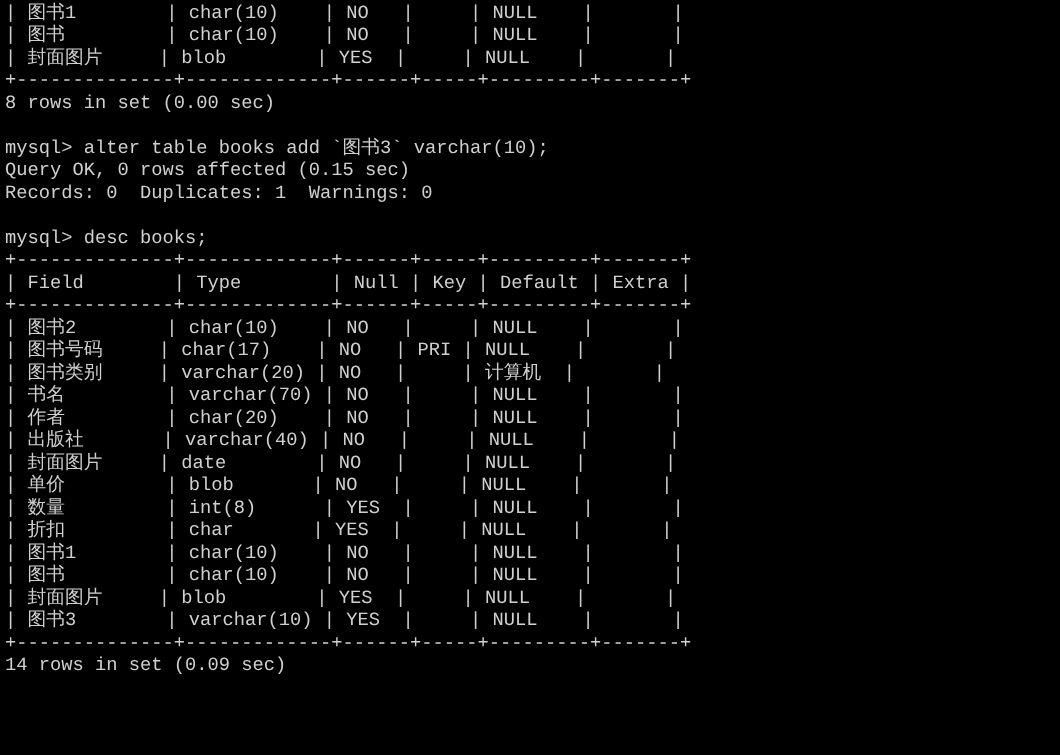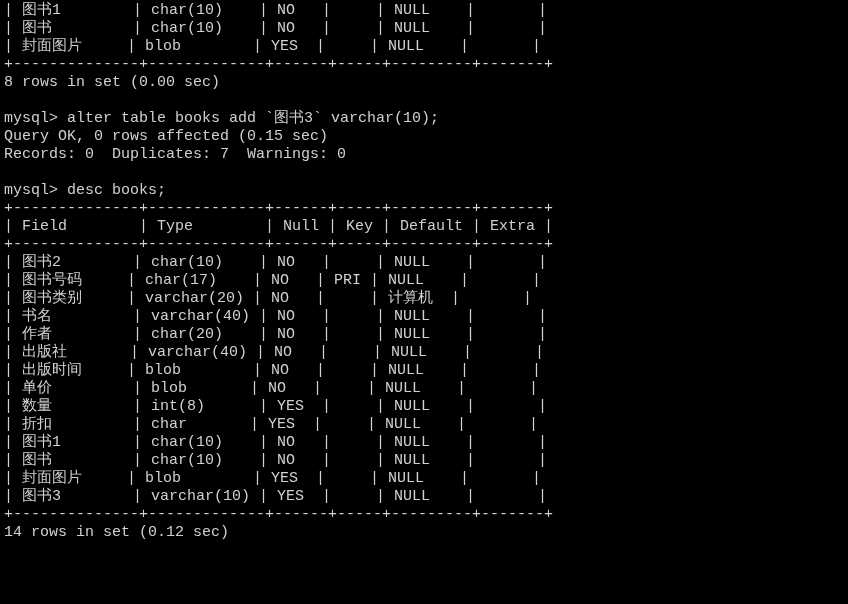--- a/index.html
+++ b/index.html
@@ -25,34 +25,34 @@
 <body>
 
 <pre><span>| 图书1        | char(10)    | NO   |     | NULL    |       |</span>
 <span>| 图书         | char(10)    | NO   |     | NULL    |       |</span>
 <span>| 封面图片     | blob        | YES  |     | NULL    |       |</span>
 <span>+--------------+-------------+------+-----+---------+-------+</span>
 <span>8 rows in set (0.00 sec)</span>
 <span></span>
 <span>mysql&gt; alter table books add `图书3` varchar(10);</span>
 <span>Query OK, 0 rows affected (0.15 sec)</span>
-<span>Records: 0  Duplicates: 7  Warnings: 0</span>
+<span>Records: 0  Duplicates: 1  Warnings: 0</span>
 <span></span>
 <span>mysql&gt; desc books;</span>
 <span>+--------------+-------------+------+-----+---------+-------+</span>
 <span>| Field        | Type        | Null | Key | Default | Extra |</span>
 <span>+--------------+-------------+------+-----+---------+-------+</span>
 <span>| 图书2        | char(10)    | NO   |     | NULL    |       |</span>
 <span>| 图书号码     | char(17)    | NO   | PRI | NULL    |       |</span>
 <span>| 图书类别     | varchar(20) | NO   |     | 计算机  |       |</span>
-<span>| 书名         | varchar(40) | NO   |     | NULL    |       |</span>
+<span>| 书名         | varchar(70) | NO   |     | NULL    |       |</span>
 <span>| 作者         | char(20)    | NO   |     | NULL    |       |</span>
 <span>| 出版社       | varchar(40) | NO   |     | NULL    |       |</span>
-<span>| 出版时间     | blob        | NO   |     | NULL    |       |</span>
+<span>| 封面图片     | date        | NO   |     | NULL    |       |</span>
 <span>| 单价         | blob       | NO   |     | NULL    |       |</span>
 <span>| 数量         | int(8)      | YES  |     | NULL    |       |</span>
 <span>| 折扣         | char       | YES  |     | NULL    |       |</span>
 <span>| 图书1        | char(10)    | NO   |     | NULL    |       |</span>
 <span>| 图书         | char(10)    | NO   |     | NULL    |       |</span>
 <span>| 封面图片     | blob        | YES  |     | NULL    |       |</span>
 <span>| 图书3        | varchar(10) | YES  |     | NULL    |       |</span>
 <span>+--------------+-------------+------+-----+---------+-------+</span>
-<span>14 rows in set (0.12 sec)</span></pre>
+<span>14 rows in set (0.09 sec)</span></pre>
 
 </body></html>

